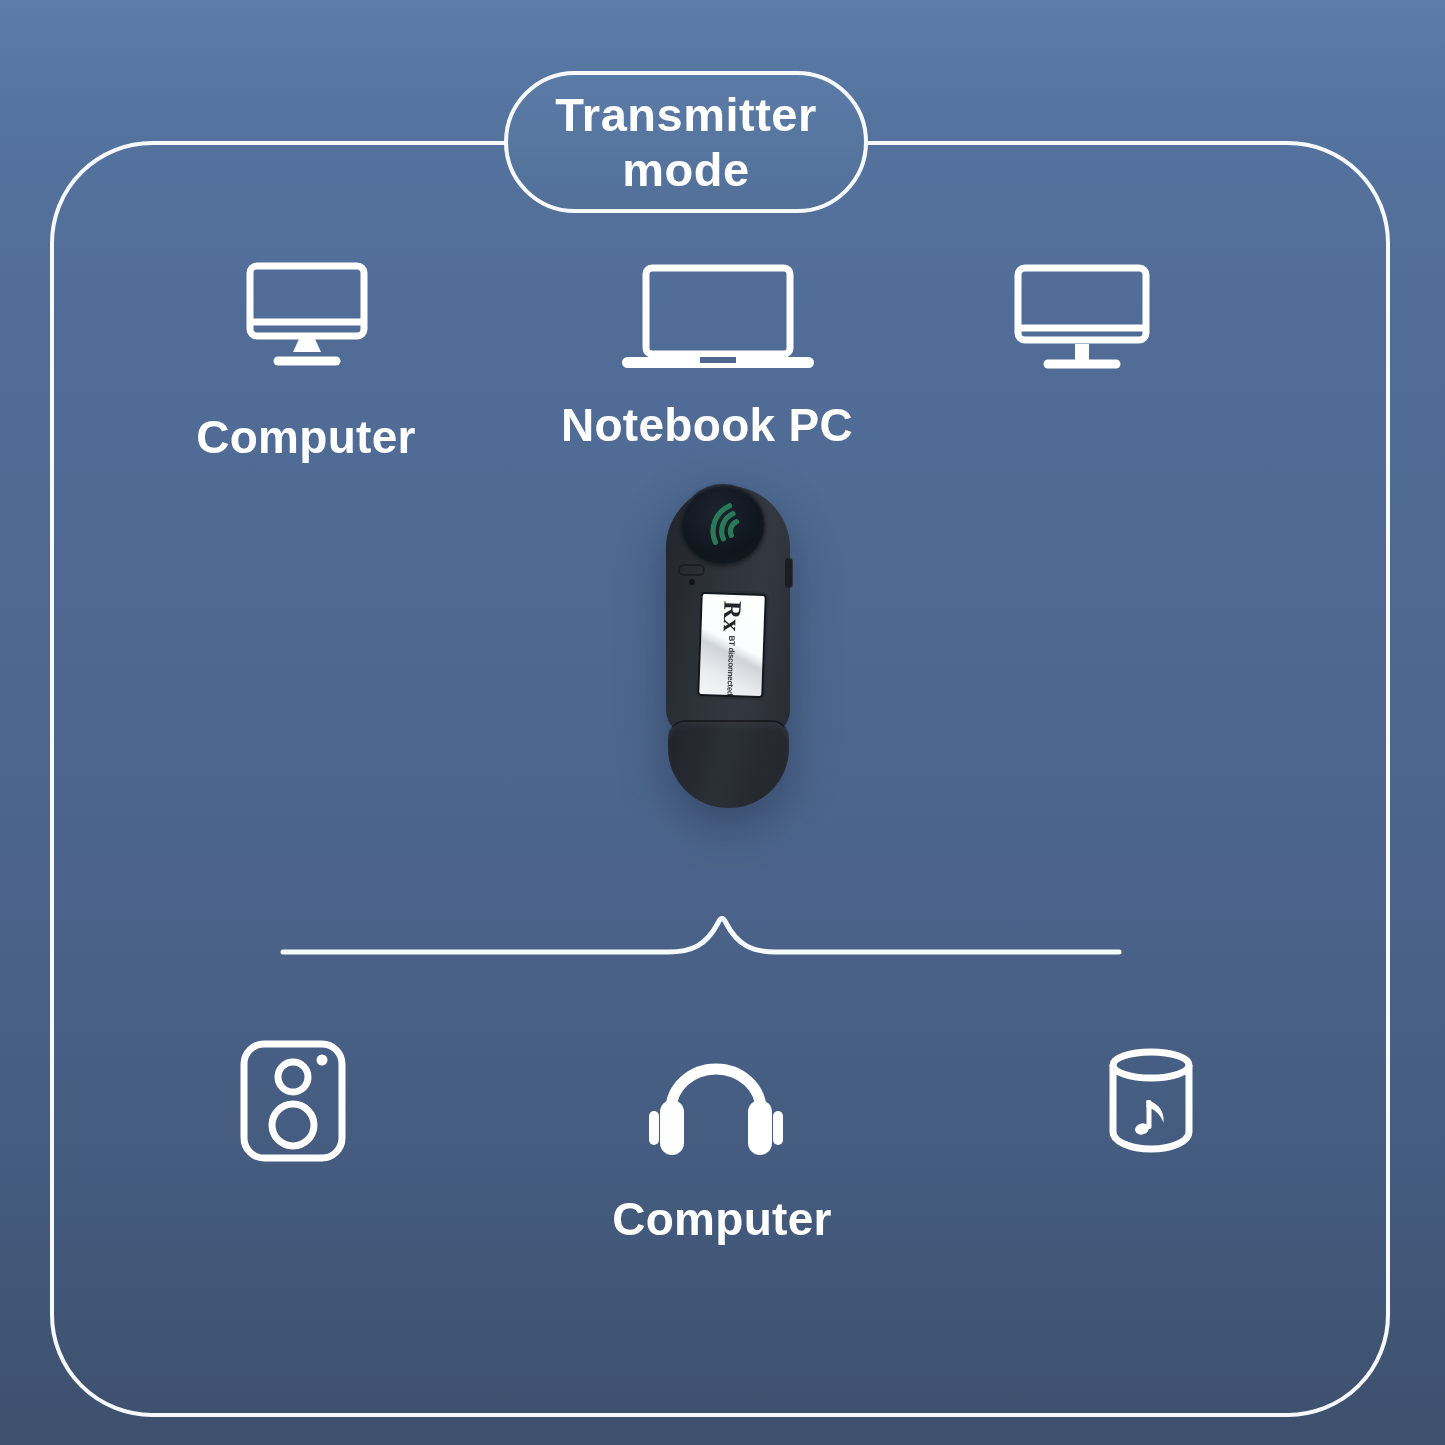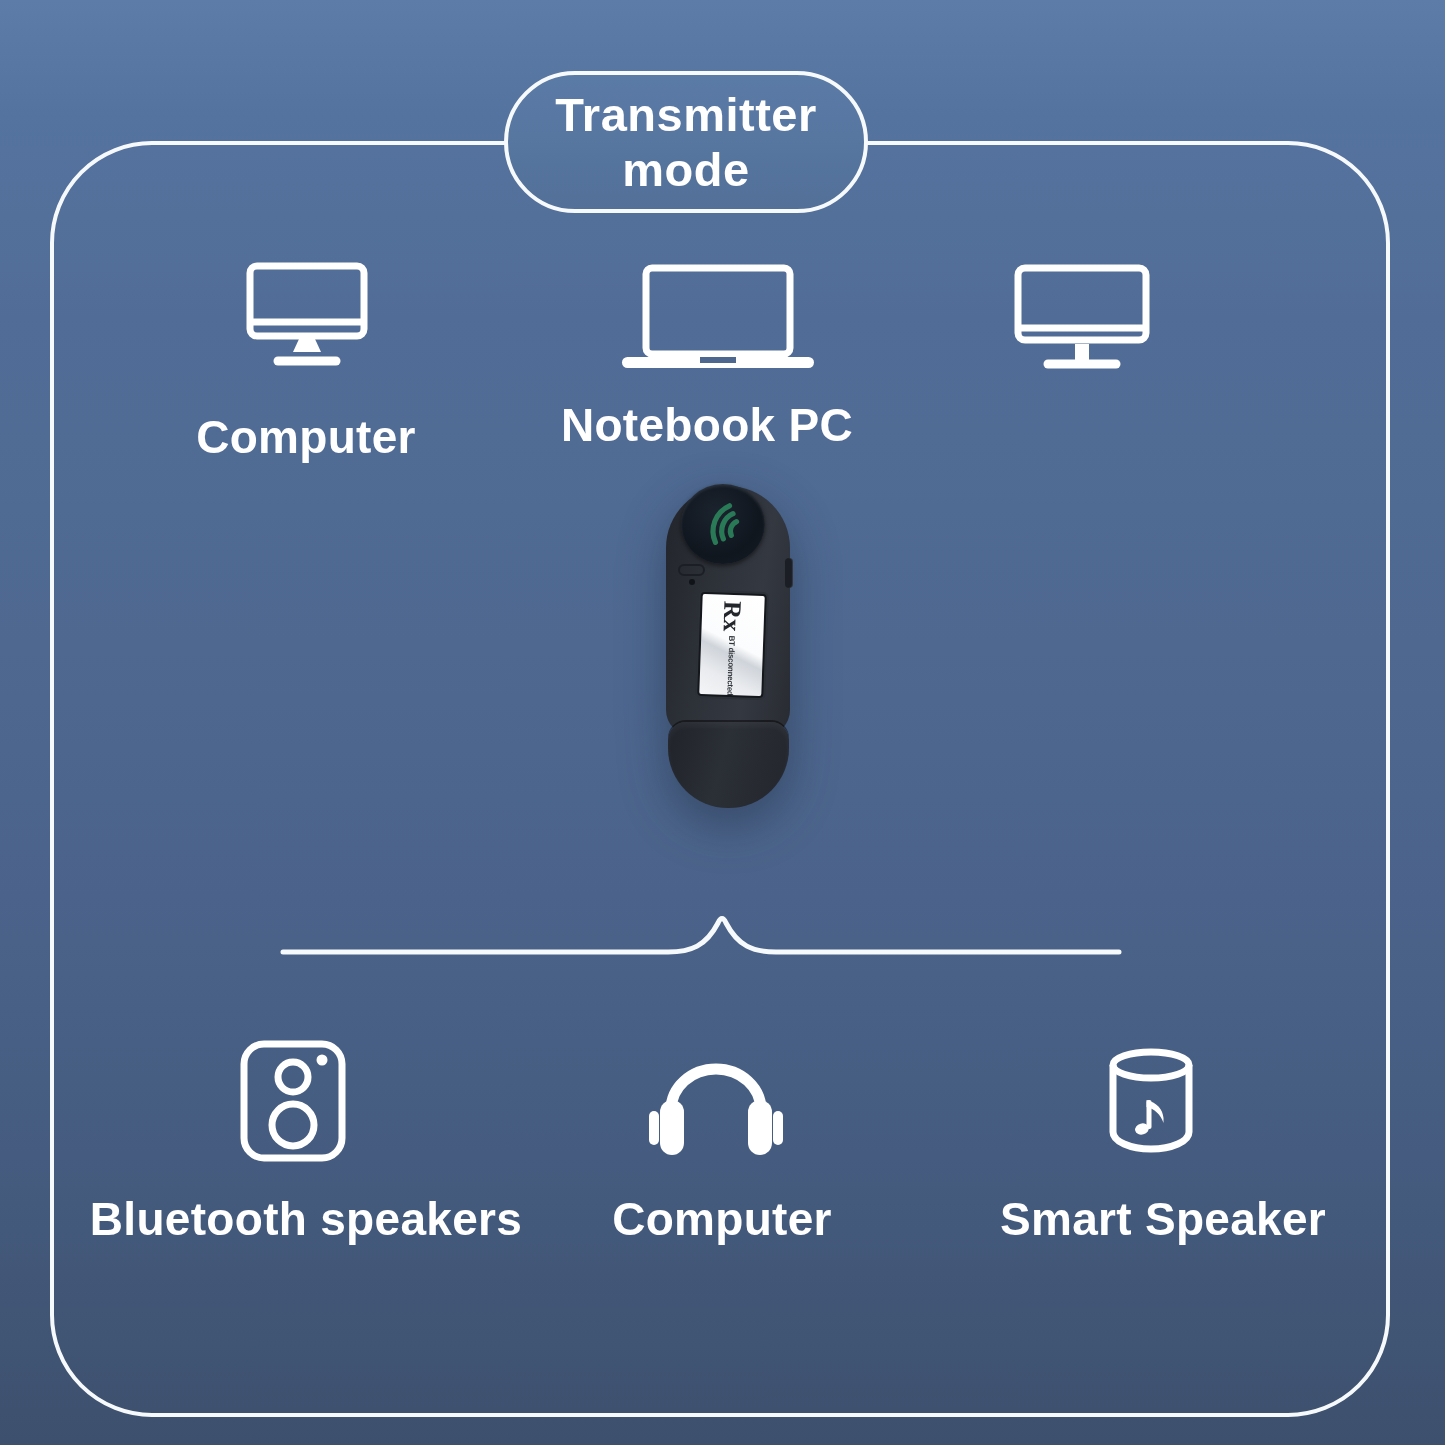--- a/index.html
+++ b/index.html
@@ -143,21 +143,20 @@
   </div>
 
   <div class="icon" style="left:240px;top:1040px;">
     <svg width="106" height="122" viewBox="0 0 106 122" fill="none" stroke="#ffffff" stroke-width="7">
       <rect x="4" y="4" width="98" height="114" rx="20"></rect>
       <circle cx="53" cy="37" r="15"></circle>
       <circle cx="53" cy="85" r="21"></circle>
       <circle cx="82" cy="20" r="5.5" fill="#ffffff" stroke="none"></circle>
     </svg>
   </div>
-  <div class="device-label" style="left:76px;top:1192px;width:460px;">Bluetooth speakers</div>
 
   <div class="icon" style="left:648px;top:1040px;">
     <svg width="136" height="116" viewBox="0 0 136 116" fill="none">
       <path d="M23 70 a45 41 0 0 1 90 0" stroke="#ffffff" stroke-width="11" stroke-linecap="round"></path>
       <rect x="12" y="60" width="24" height="55" rx="12" fill="#ffffff"></rect>
       <rect x="1" y="71" width="10" height="34" rx="5" fill="#ffffff"></rect>
       <rect x="100" y="60" width="24" height="55" rx="12" fill="#ffffff"></rect>
       <rect x="125" y="71" width="10" height="34" rx="5" fill="#ffffff"></rect>
     </svg>
   </div>
@@ -167,15 +166,14 @@
     <svg width="86" height="118" viewBox="0 0 86 118" fill="none" stroke="#ffffff" stroke-width="7">
       <path d="M5 17 V84 a38 17 0 0 0 76 0 V17"></path>
       <ellipse cx="43" cy="17" rx="38" ry="13"></ellipse>
       <g stroke="none" fill="#ffffff">
         <ellipse cx="34" cy="81" rx="7" ry="5.5" transform="rotate(-15 34 81)"></ellipse>
         <rect x="38.5" y="52" width="5" height="29" rx="2"></rect>
         <path d="M38.5 52 c11 3 16 9 17 18 l0 5 c-3 -9 -9 -14 -17 -16 z"></path>
       </g>
     </svg>
   </div>
-  <div class="device-label" style="left:933px;top:1192px;width:460px;">Smart Speaker</div>
 
 </div>
 
 </body></html>

